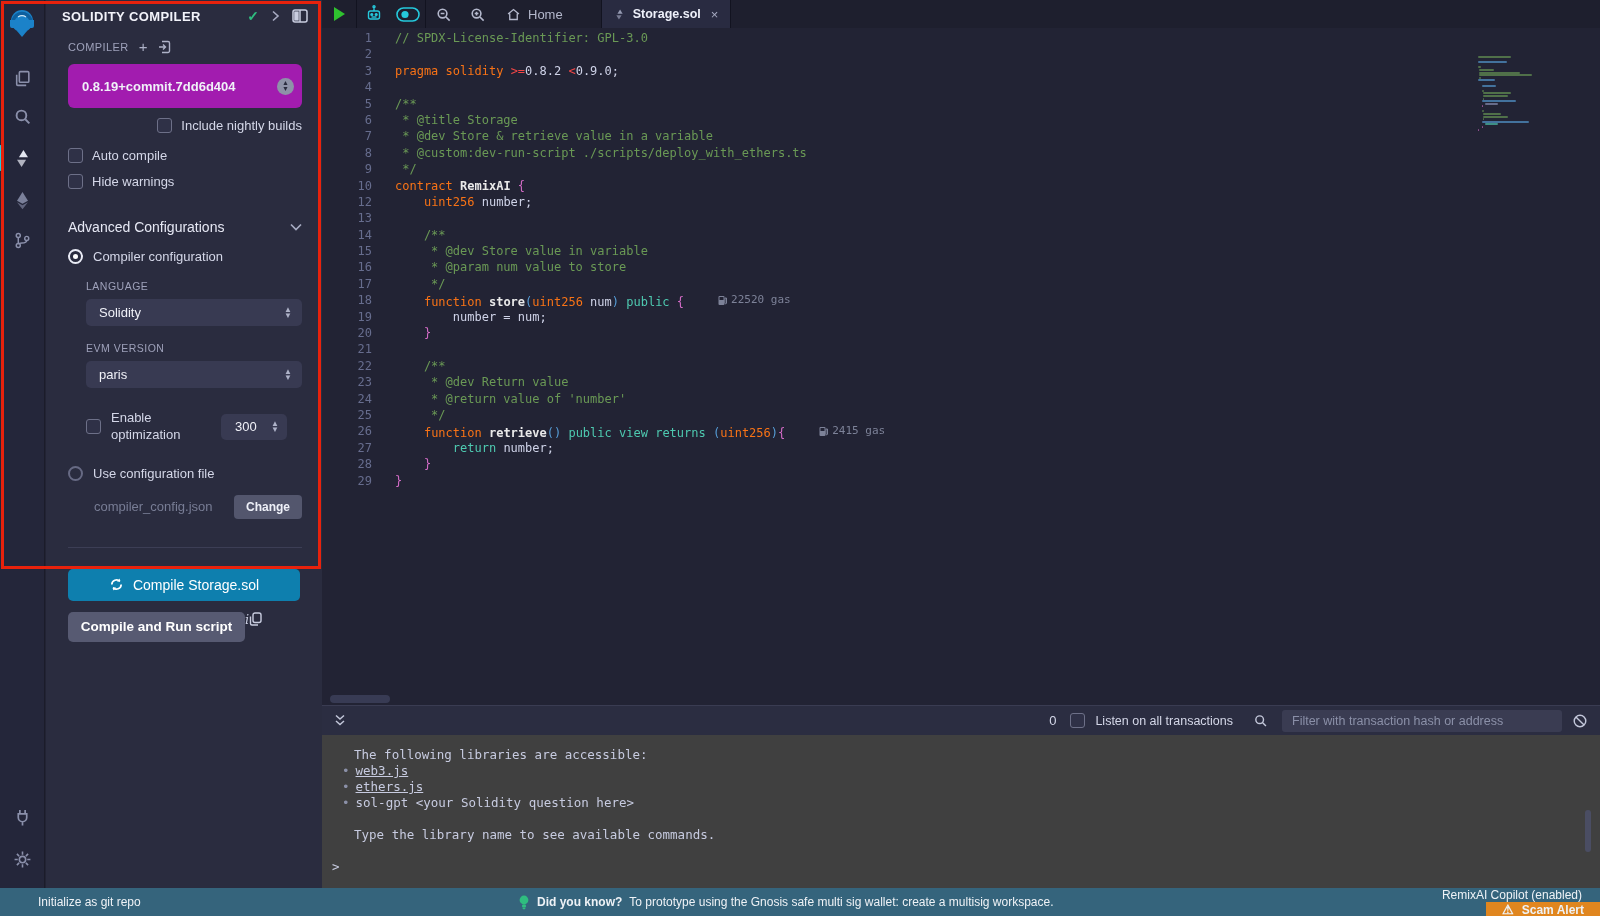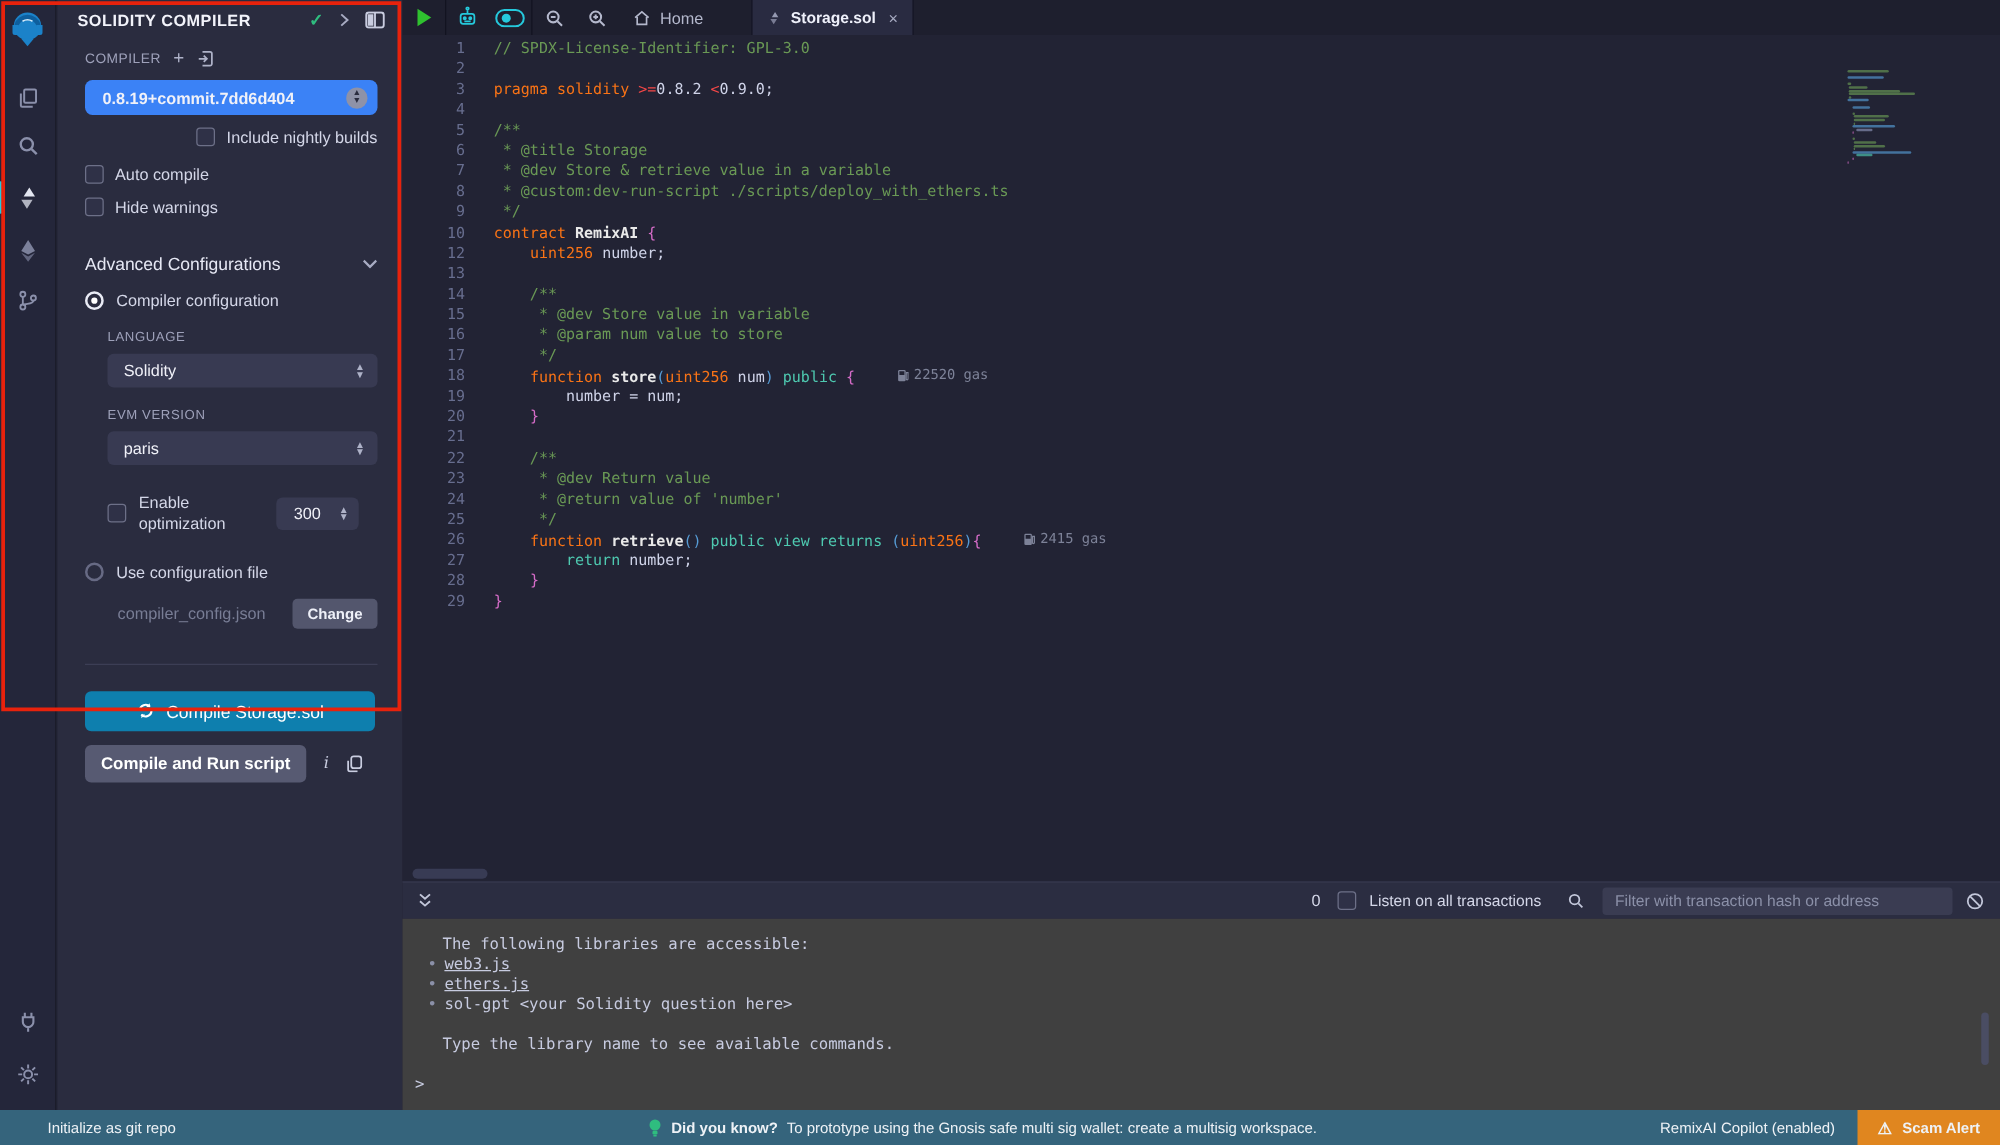--- a/index.html
+++ b/index.html
@@ -24,21 +24,21 @@
     background:#2a2c3f; color:#dcdff0; }
   .sp-header { display:flex; align-items:center; padding:8px 14px 4px 16px; }
   .sp-title { font-size:13px; font-weight:bold; letter-spacing:.4px; color:#f2f3fa; flex:1; }
   .sp-header-icons { display:flex; align-items:center; gap:12px; }
   .check-glyph { color:#2fbd7f; font-size:14px; font-weight:bold; }
   .sp-body { padding:4px 20px 0 22px; }
   .sp-section-label { display:flex; align-items:center; gap:10px; font-size:11px; color:#9ea1ba;
     letter-spacing:.4px; margin-top:6px; }
   .plus-glyph { font-size:15px; color:#aeb2c8; cursor:pointer; }
 
-  .version-select { margin-top:9px; height:28px; background:#3b82f6; border-radius:6px;
+  .version-select { margin-top:9px; height:44px; background:#a21caf; border-radius:6px;
     display:flex; align-items:center; padding:0 8px 0 14px; cursor:pointer; }
   .version-select .val { flex:1; font-size:13px; font-weight:bold; color:#f0f1f8; }
   .circle-stepper { width:17px; height:17px; border-radius:50%; background:#8e92a8;
     display:flex; flex-direction:column; align-items:center; justify-content:center; line-height:0; }
   .circle-stepper span { color:#2a2c3f; font-size:7px; line-height:6px; }
 
   .chk-row { display:flex; align-items:center; gap:9px; font-size:13px; color:#d4d7e8; margin-top:15px; }
   .chk-row.right { justify-content:flex-end; margin-top:10px; }
   .checkbox { width:15px; height:15px; border:1px solid #6d7088; border-radius:3px; background:#2f3147;
     flex:0 0 auto; cursor:pointer; }
@@ -65,21 +65,21 @@
   .num-input .val { flex:1; font-size:13px; color:#f0f1f8; }
 
   .config-row { display:flex; align-items:center; margin:14px 0 0 26px; }
   .config-name { flex:1; font-size:13px; color:#787d95; }
   .change-btn { height:24px; padding:0 12px; background:#53566d; color:#eef0f8; border:none;
     border-radius:4px; font-size:12px; font-weight:bold; cursor:pointer; }
 
   .sp-divider { margin-top:28px; border-top:1px solid #3c3e55; }
   .compile-btn { margin-top:21px; width:232px; height:32px; background:#0e7fae; border:none; border-radius:5px;
     color:#fff; font-size:14px; display:flex; align-items:center; justify-content:center; gap:9px; cursor:pointer; }
-  .run-row { display:flex; align-items:center; margin-top:11px; gap:14px; }
+  .run-row { display:flex; margin-top:11px; }
   .run-btn { width:177px; height:30px; background:#575a72; border:none; border-radius:5px;
     color:#fff; font-size:13.5px; font-weight:bold; cursor:pointer; }
   .info-glyph { font-family:"DejaVu Serif", serif; font-style:italic; color:#c9cde0; font-size:13px; cursor:pointer; }
 
   
   .main { position:absolute; left:322px; top:0; width:1278px; height:888px; display:flex; flex-direction:column; }
 
   .tabbar { height:28px; background:#1e1f2e; display:flex; align-items:stretch; flex:0 0 auto; }
   .tb-btn { display:flex; align-items:center; justify-content:center; width:34px; cursor:pointer; color:#b4b8cc; }
   .tb-sep { width:1px; background:#121320; margin:0; }
@@ -123,21 +123,21 @@
   .t-hint { margin-top:16px; }
   .t-prompt { position:absolute; left:10px; bottom:14px; color:#c7cbe0; }
   .v-scroll { position:absolute; right:9px; top:75px; width:6px; height:42px; border-radius:3px; background:#4a4d63; }
 
   
   .status-bar { position:absolute; left:0; top:888px; width:1600px; height:28px; background:#35647c;
     display:flex; align-items:center; color:#eef2f6; font-size:12px; }
   .sb-left { padding-left:38px; cursor:pointer; }
   .sb-tip { position:absolute; left:518px; display:flex; align-items:center; gap:7px; }
   .sb-tip b { font-weight:bold; }
-  .sb-right { margin-left:auto; display:flex; align-items:center; height:100%; }
+  .sb-right { margin-left:auto; display:flex; align-items:flex-end; height:100%;flex-direction:column; }
   .copilot { margin-right:18px; cursor:pointer; }
   .scam-alert { height:100%; background:#e0861f; display:flex; align-items:center; gap:8px;
     padding:0 16px; font-weight:bold; cursor:pointer; }
   .warn-glyph { font-size:13px; }
 
   
   .annotation { position:absolute; left:1px; top:1px; width:320px; height:568px;
     border:3px solid #e8220c; pointer-events:none; z-index:50; }
 
   svg { display:block; }

